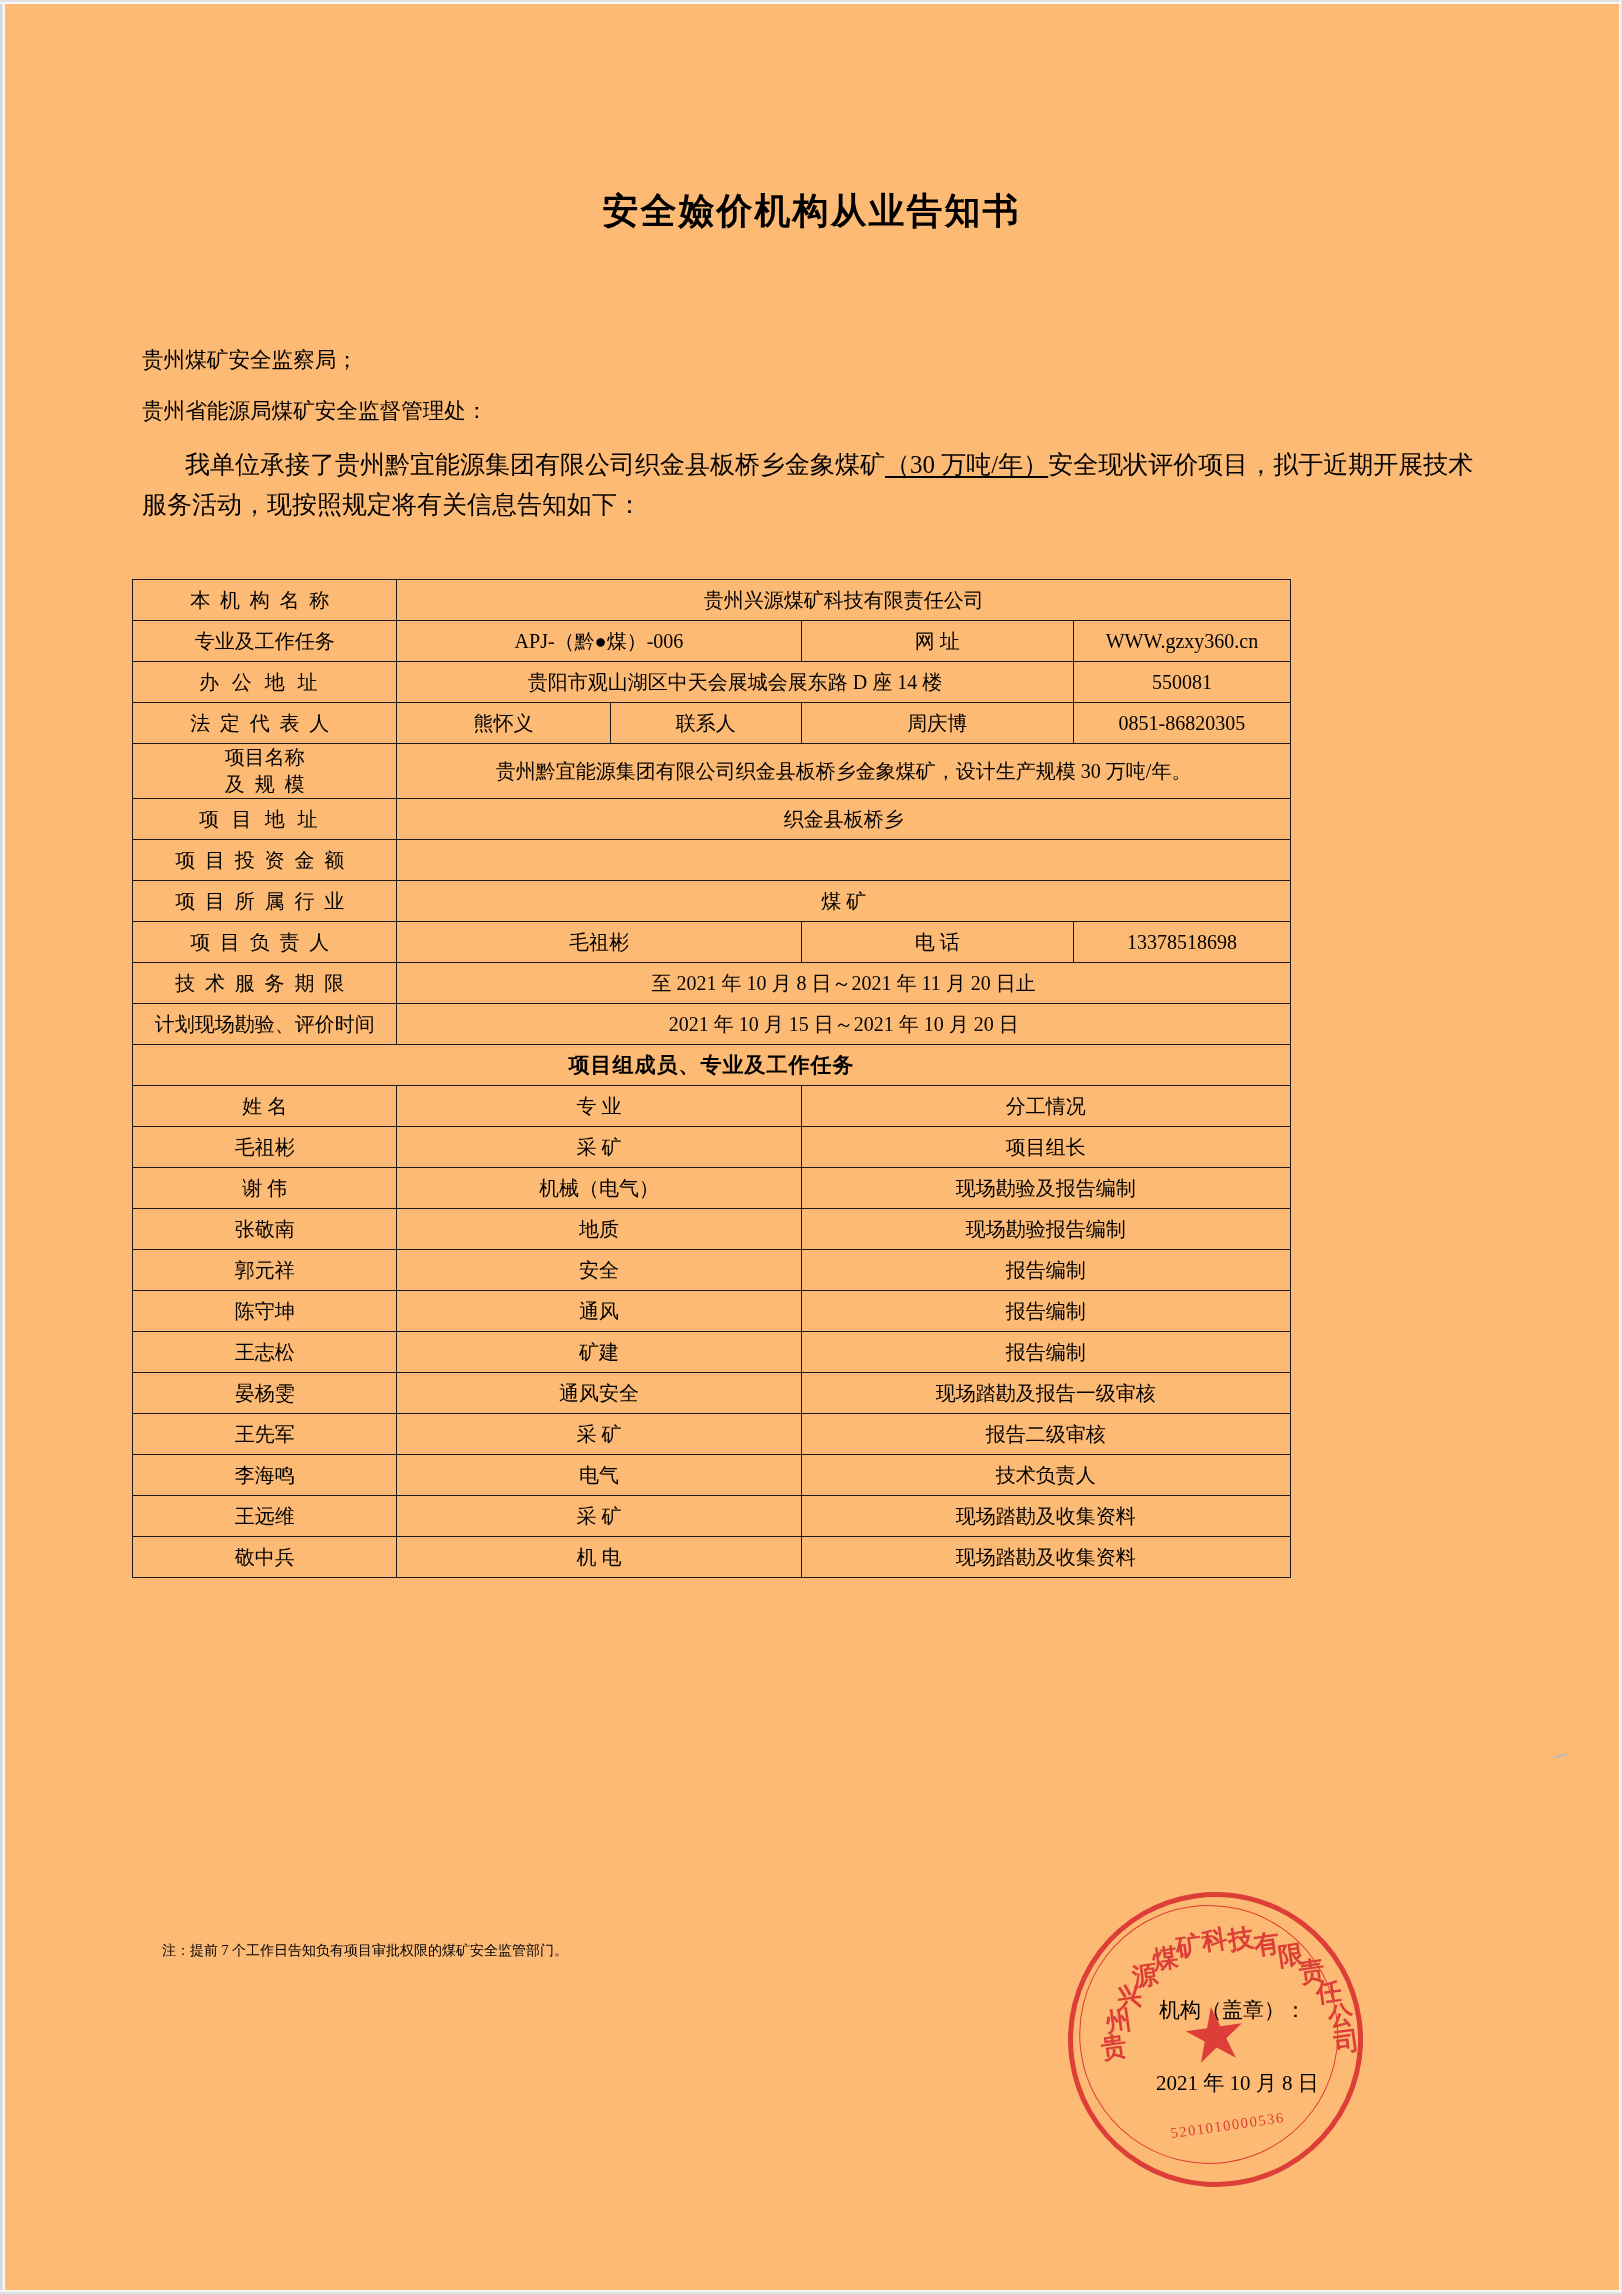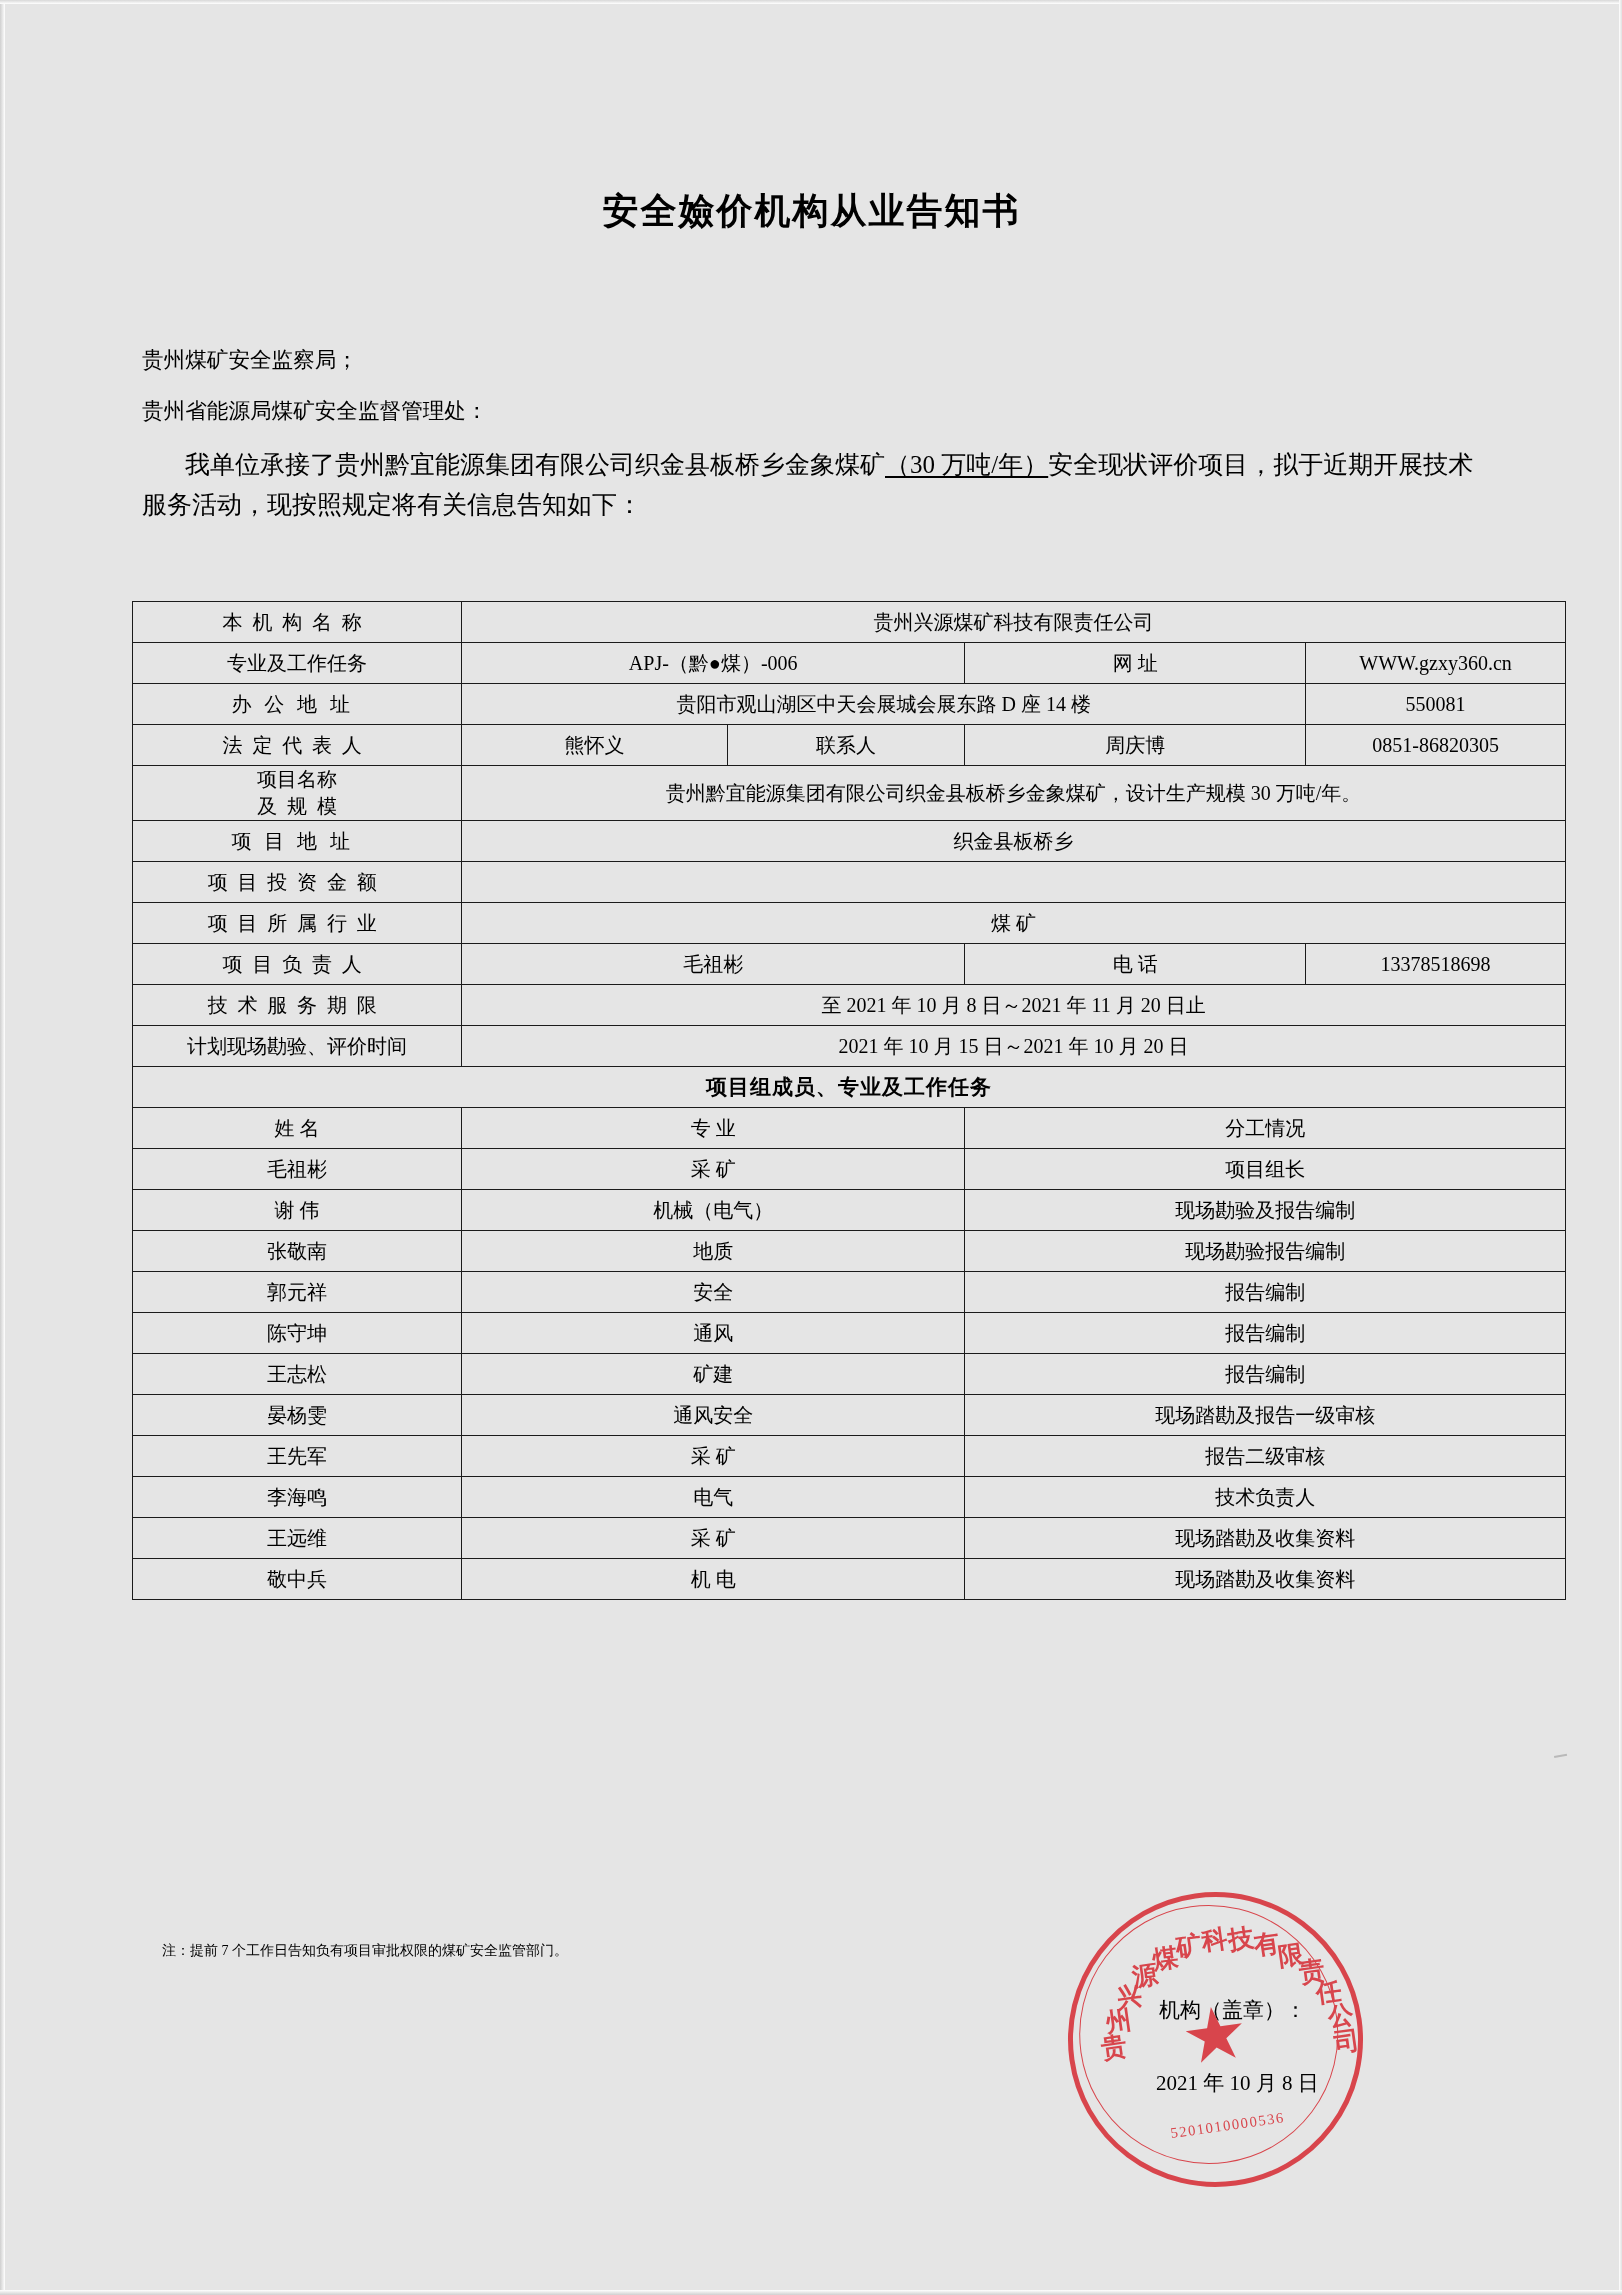--- a/index.html
+++ b/index.html
@@ -13,21 +13,21 @@
     position: relative;
     font-family: "Liberation Serif", "DejaVu Serif", serif;
     color: #000000;
     overflow: hidden;
   }
   .page {
     position: absolute;
     left: 0; top: 0;
     width: 1623px;
     height: 2295px;
-    background: #e5e5e5;
+    background: #fdba74;
     box-sizing: border-box;
   }
   
   .scan-edge-left {
     position: absolute; left: 0; top: 0; width: 4.9px; height: 2295px;
     background: linear-gradient(to right, #cfcfcf, #ffffff);
   }
   .scan-edge-top {
     position: absolute; left: 0; top: 0; width: 1623px; height: 3.9px;
     background: linear-gradient(to bottom, #d8d8d8, #ffffff);
@@ -66,22 +66,22 @@
     text-indent: 43px;
     line-height: 1.58;
     font-size: 25px;
     font-family: Liberation Serif, serif;
   }
   .u-line { text-decoration: underline; text-underline-offset: 2.9px; }
 
   table.main {
     position: absolute;
     left: 132px;
-    top: 601px;
-    width: 1434px;
+    top: 579px;
+    width: 1159px;
     border-collapse: collapse;
     font-size: 20px;
   }
   table.main td {
     border: 1px solid #1b1b1b;
     padding: 0 6.9px;
     height: 40px;
     text-align: center;
     vertical-align: middle;
     line-height: 1.35;

